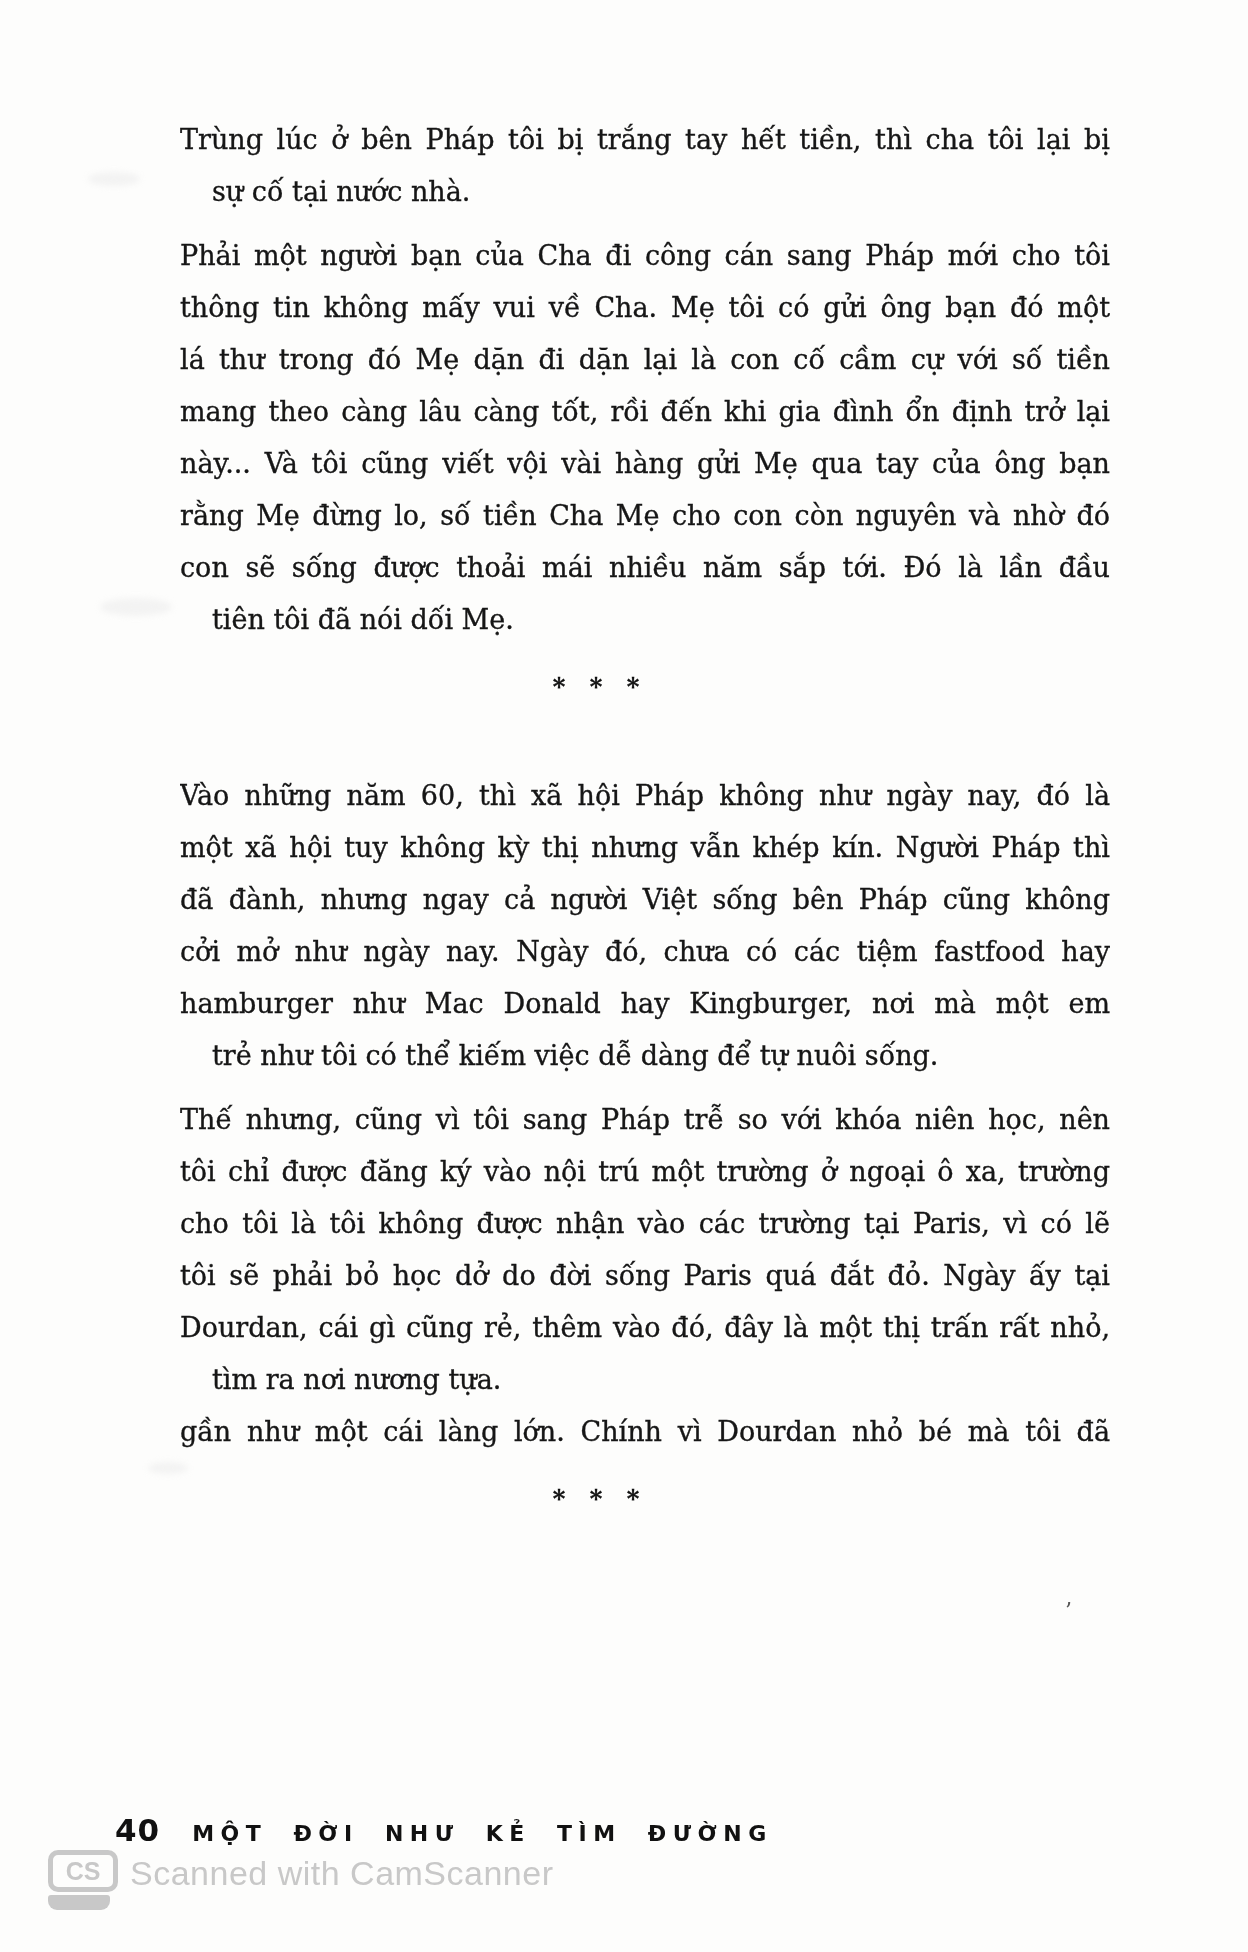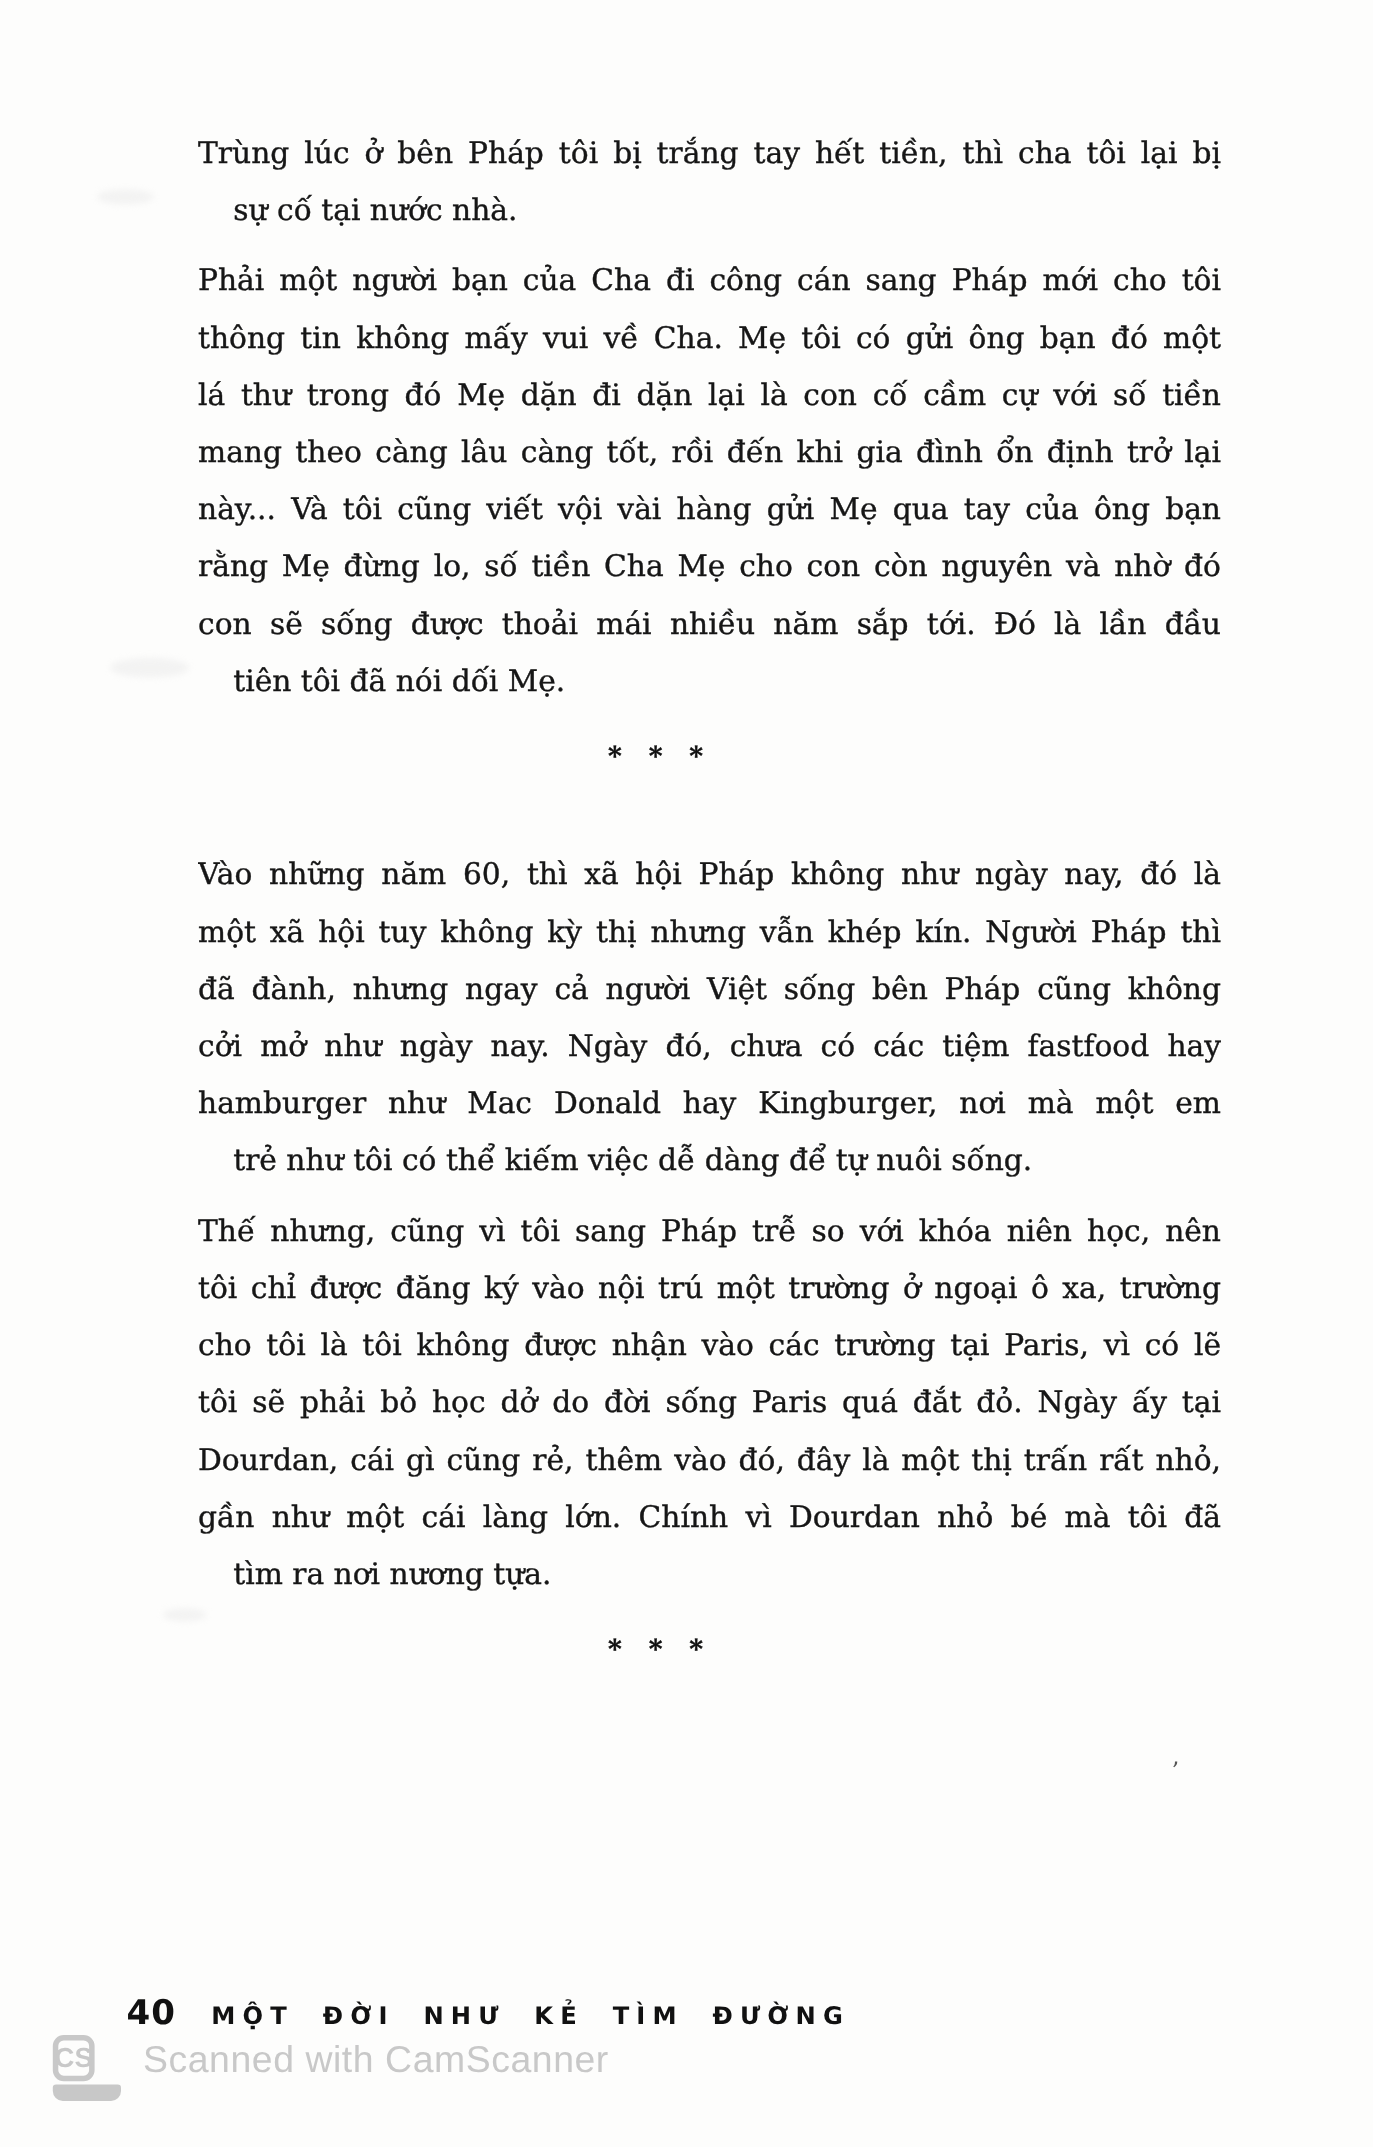--- a/index.html
+++ b/index.html
@@ -54,21 +54,21 @@
   
   .watermark {
     position:absolute; left:48px; top:1850px;
     display:flex; align-items:flex-start; gap:20px;
     color:#c8c8c8;
     font-family:"Liberation Sans","DejaVu Sans",sans-serif;
   }
   .cs-logo { display:block; width:62px; }
   .cs-box {
     box-sizing:border-box;
-    width:38px; height:42px;
+    width:70px; height:42px;
     border:5px solid #c8c8c8;
     border-radius:10px;
     display:flex; align-items:center; justify-content:center;
     font-weight:bold; font-size:25px; letter-spacing:0;
     color:#c8c8c8;
   }
   .cs-base {
     display:block; width:62px; height:15px;
     background:#c8c8c8;
     border-radius:3px 3px 9px 9px;
@@ -123,22 +123,22 @@
           <div class="para-line">cởi mở như ngày nay. Ngày đó, chưa có các tiệm fastfood hay</div>
           <div class="para-line">hamburger như Mac Donald hay Kingburger, nơi mà một em</div>
           <div class="para-line para-end">trẻ như tôi có thể kiếm việc dễ dàng để tự nuôi sống.</div>
         </div>
         <div class="paragraph">
           <div class="para-line">Thế nhưng, cũng vì tôi sang Pháp trễ so với khóa niên học, nên</div>
           <div class="para-line">tôi chỉ được đăng ký vào nội trú một trường ở ngoại ô xa, trường</div>
           <div class="para-line">cho tôi là tôi không được nhận vào các trường tại Paris, vì có lẽ</div>
           <div class="para-line">tôi sẽ phải bỏ học dở do đời sống Paris quá đắt đỏ. Ngày ấy tại</div>
           <div class="para-line">Dourdan, cái gì cũng rẻ, thêm vào đó, đây là một thị trấn rất nhỏ,</div>
+          <div class="para-line para-end">tìm ra nơi nương tựa.</div>
           <div class="para-line">gần như một cái làng lớn. Chính vì Dourdan nhỏ bé mà tôi đã</div>
-          <div class="para-line para-end">tìm ra nơi nương tựa.</div>
         </div>
         <div class="separator">* * *</div>
       </div>
   </div>
 
   <span class="artifact-mark">’</span>
 
   <div class="footer">
     <span class="page-number">40</span>
     <span class="book-title">MỘT ĐỜI NHƯ KẺ TÌM ĐƯỜNG</span>

